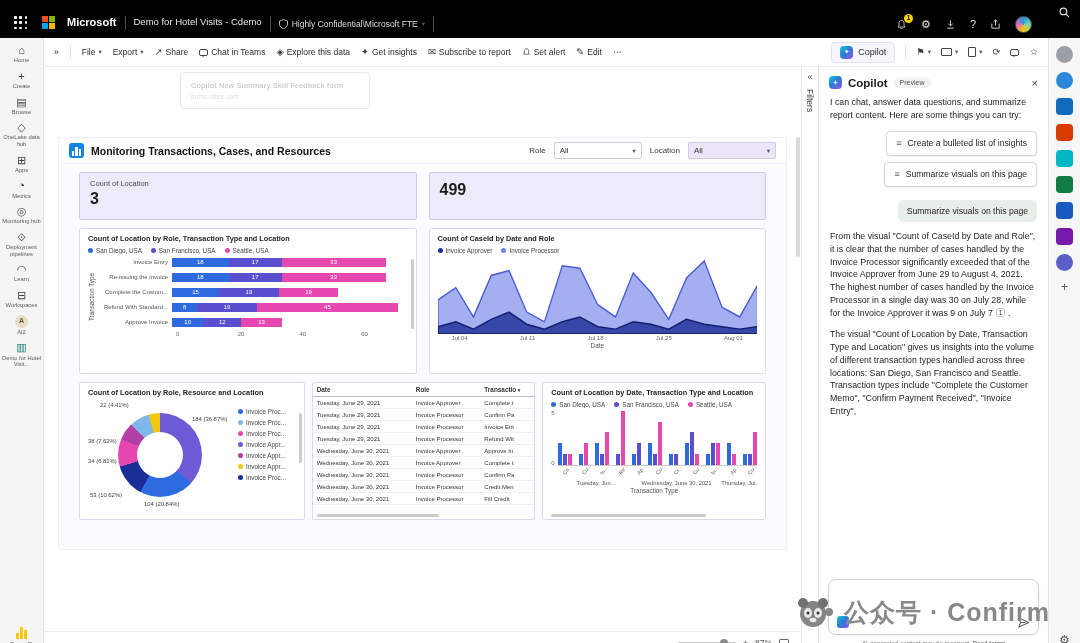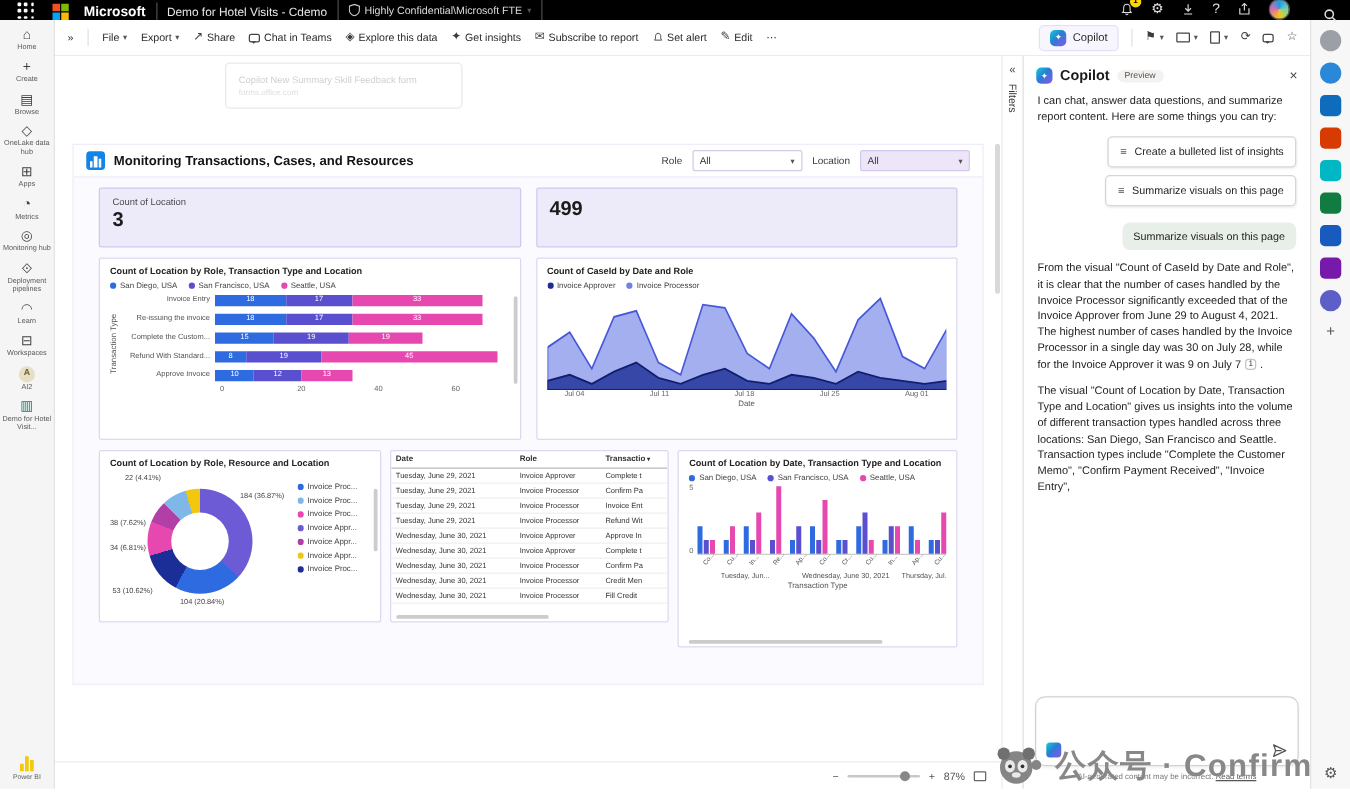--- a/index.html
+++ b/index.html
@@ -1,18 +1,18 @@
 <!DOCTYPE html>
 <html><head>
 <meta charset="utf-8">
 <style>
   *{box-sizing:border-box;margin:0;padding:0}
   html,body{width:1080px;height:643px;overflow:hidden;font-family:"Liberation Sans",sans-serif;background:#fff}
   
-  .topbar{height:16px;background:#000;display:flex;align-items:flex-end;color:#fff;position:relative;padding:0 8px;gap:8px}
+  .topbar{height:38px;background:#000;display:flex;align-items:flex-start;color:#fff;position:relative;padding:16px 8px;gap:8px}
   .waffle{width:14px;height:14px;display:grid;grid-template-columns:repeat(3,1fr);gap:2px;margin:0 6px;cursor:pointer}
   .waffle i{background:#fff;width:2.5px;height:2.5px;border-radius:1px}
   .mslogo{display:grid;grid-template-columns:6px 6px;grid-gap:1px;margin-right:4px}
   .mslogo i{width:6px;height:6px}
   .mslogo i:nth-child(1){background:#f25022}.mslogo i:nth-child(2){background:#7fba00}
   .mslogo i:nth-child(3){background:#00a4ef}.mslogo i:nth-child(4){background:#ffb900}
   .tb-product{font-size:11px;font-weight:bold}
   .tb-sep{width:1px;height:14px;background:#4a4a4a}
   .tb-title{font-size:9.5px;color:#e8e8e8;white-space:nowrap}
   .sensitivity{display:flex;align-items:center;gap:4px;font-size:8.5px;color:#ddd;border-left:1px solid #4a4a4a;border-right:1px solid #4a4a4a;padding:0 8px;height:16px}
@@ -47,21 +47,21 @@
   .tb-right{margin-left:auto;display:flex;align-items:center;gap:10px}
   .copilot-btn{display:flex;align-items:center;gap:5px;background:#f7f6ff;border:1px solid #e3e1f5;border-radius:4px;padding:3px 8px;cursor:pointer;font-size:9px}
   .cp-logo{width:13px;height:13px;border-radius:4px;background:linear-gradient(135deg,#0bd0d9,#2b7cd3 45%,#8a57e8);display:flex;align-items:center;justify-content:center;color:#fff;font-size:7px}
   .rect-icon{width:11px;height:8px;border:1px solid #444;border-radius:1px;display:inline-block}
   
   .content{flex:1;display:flex;min-height:0}
   .report-col{flex:1;display:flex;flex-direction:column;min-width:0;background:#fff;position:relative}
   .report-scroll{flex:1;position:relative;overflow:hidden}
   .vscroll{position:absolute;right:1px;top:70px;width:4px;height:120px;background:#d9d9d9;border-radius:2px}
   .ghost{position:absolute;left:136px;top:5px;width:190px;border:1px solid #999;border-radius:4px;padding:8px 10px;opacity:.22;background:#fff}
-  .ghost .g1{font-size:7.5px;font-weight:normal;color:#222}
+  .ghost .g1{font-size:7.5px;font-weight:bold;color:#222}
   .ghost .g2{font-size:6.5px;color:#666;margin-top:3px}
   .page{margin:70px 14px 0}
   .ptitlebar{height:26px;background:#fff;display:flex;align-items:center;gap:7px;padding:0 10px;border:1px solid #efedfb;border-bottom:none}
   .ptb-icon{width:15px;height:15px;background:#1284e8;border-radius:3px;display:flex;align-items:flex-end;justify-content:center;gap:1px;padding:2px}
   .ptb-icon i{width:2.5px;background:#fff;display:block}
   .ptitle{font-size:10.5px;font-weight:bold;color:#141414}
   .slicers{margin-left:auto;display:flex;align-items:center;gap:8px}
   .slicer-label{font-size:8px;color:#3a3a3a}
   .slicer{width:88px;height:17px;border:1px solid #cfcce8;border-radius:2px;background:#fff;display:flex;align-items:center;justify-content:space-between;padding:0 5px;font-size:8px;color:#333;cursor:pointer}
   .slicer.purple{background:#ece6f8;border-color:#d5c8ef}
@@ -73,21 +73,21 @@
   .kpi-value{font-size:16px;font-weight:bold;color:#1c1c1c;margin-top:2px}
   .tile{background:#fff;border:1px solid #ddd8f2;border-radius:2px;padding:6px 8px;position:relative;overflow:hidden}
   .tile-title{font-size:7.3px;font-weight:bold;color:#252423;line-height:1.2}
   .legend{display:flex;gap:9px;align-items:center;margin:3px 0 2px;flex-wrap:nowrap;overflow:hidden}
   .leg-item{display:flex;align-items:center;gap:3px;font-size:6.3px;color:#444;white-space:nowrap}
   .dot{width:5px;height:5px;border-radius:50%;display:inline-block}
   .t-area{width:338px;height:146px}
   .t-stack{width:338px;height:146px}
   .t-donut{width:226px;height:138px}
   .t-table{width:224px;height:138px;padding:0}
-  .t-clust{width:224px;height:158px}
+  .t-clust{width:224px;height:138px}
   .xticks{display:flex;justify-content:space-between;font-size:6px;color:#666;padding:1px 14px 0}
   .axis-label{font-size:6.3px;color:#555;text-align:center;margin-top:1px}
   
   .stack-wrap{display:flex;margin-top:2px}
   .stack-ylab{writing-mode:vertical-rl;transform:rotate(180deg);font-size:6.3px;color:#555;text-align:center;width:10px}
   .stack-body{flex:1}
   .stack-row{display:flex;align-items:center;height:13px;margin-bottom:2px}
   .stack-cat{width:74px;font-size:6px;color:#555;text-align:right;padding-right:4px;white-space:nowrap;overflow:hidden}
   .stack-track{flex:1;display:flex;height:9px}
   .seg{height:100%;display:flex;align-items:center;justify-content:center;color:#fff;font-size:6px}

